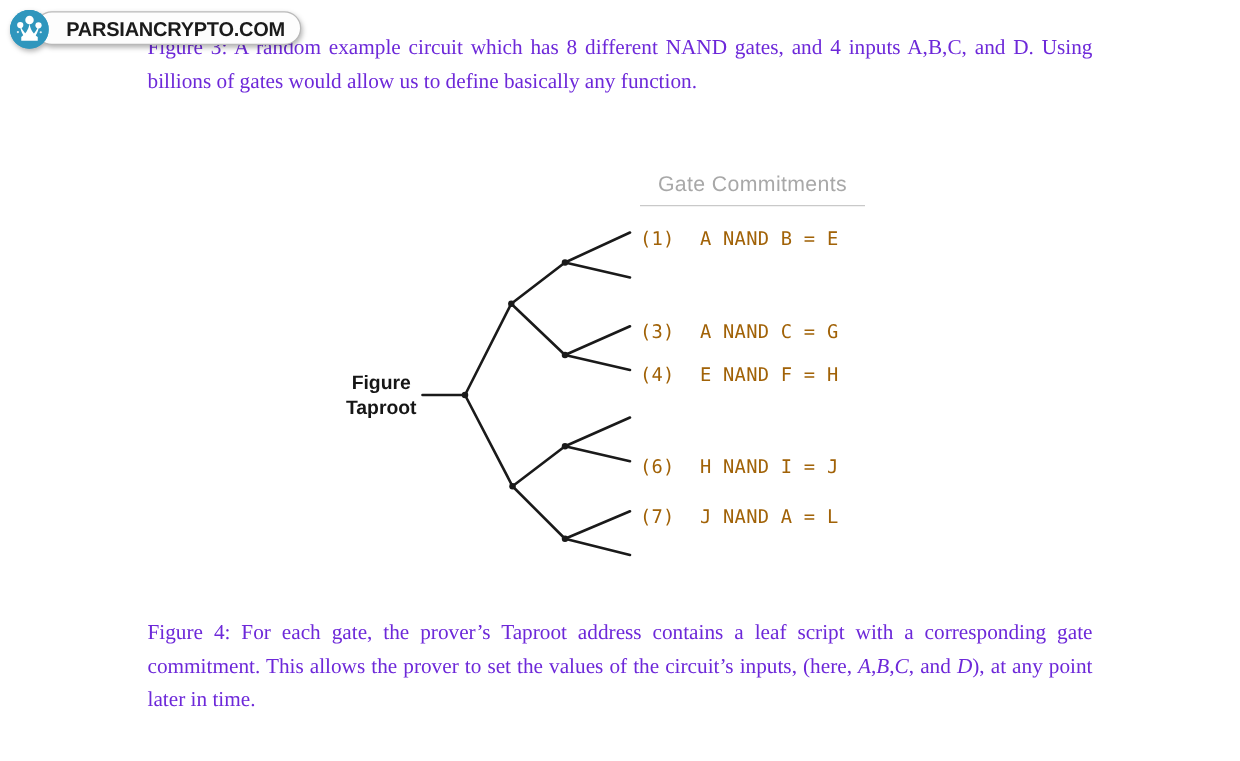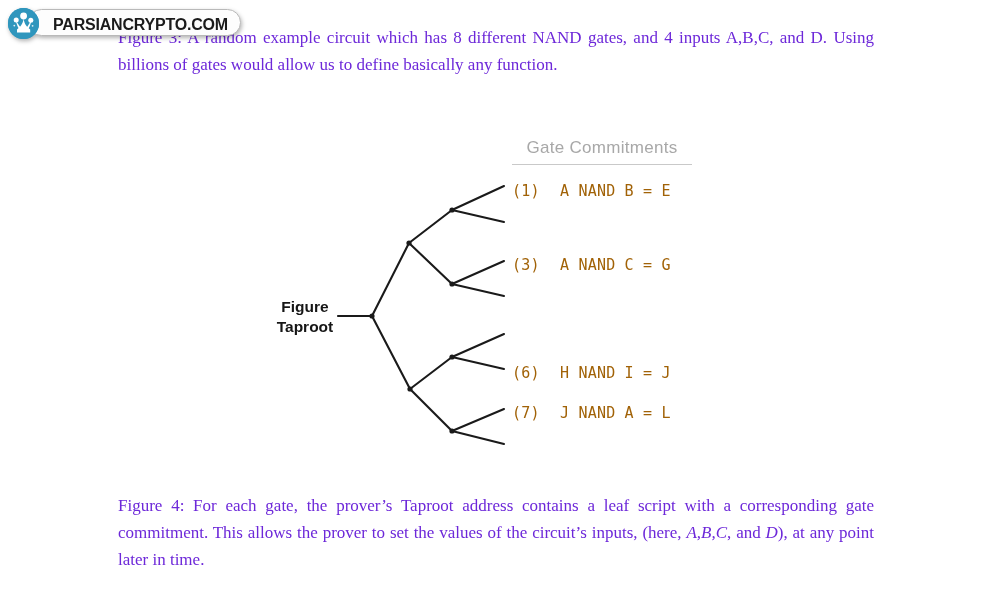--- a/index.html
+++ b/index.html
@@ -208,18 +208,19 @@
   <div id="circuit-label">
     <div>Figure</div>
     <div>Taproot</div>
   </div>
 
   <div id="commitments">
     <span id="commit-title">Gate Commitments</span>
 
     <div class="gate-row" style="top:44px"><span class="gate-num">(1)</span><span>A NAND B = E</span></div>
     <div class="gate-row" style="top:118px"><span class="gate-num">(3)</span><span>A NAND C = G</span></div>
+    <div class="gate-row" style="top:153px"><span class="gate-num">(4)</span><span>E NAND F = H</span></div>
     <div class="gate-row" style="top:226px"><span class="gate-num">(6)</span><span>H NAND I = J</span></div>
     <div class="gate-row" style="top:266px"><span class="gate-num">(7)</span><span>J NAND A = L</span></div>
   </div>
 </div>
 
 <div class="para" id="bottom-caption"><span>Figure 4: For each gate, the prover’s Taproot address contains a leaf script with a corresponding gate commitment. This allows the prover to set the values of the circuit’s inputs, (here, </span><span class="mathit">A,B,C</span><span>, and </span><span class="mathit">D</span><span>), at any point later in time.</span></div>
 
 </body></html>

